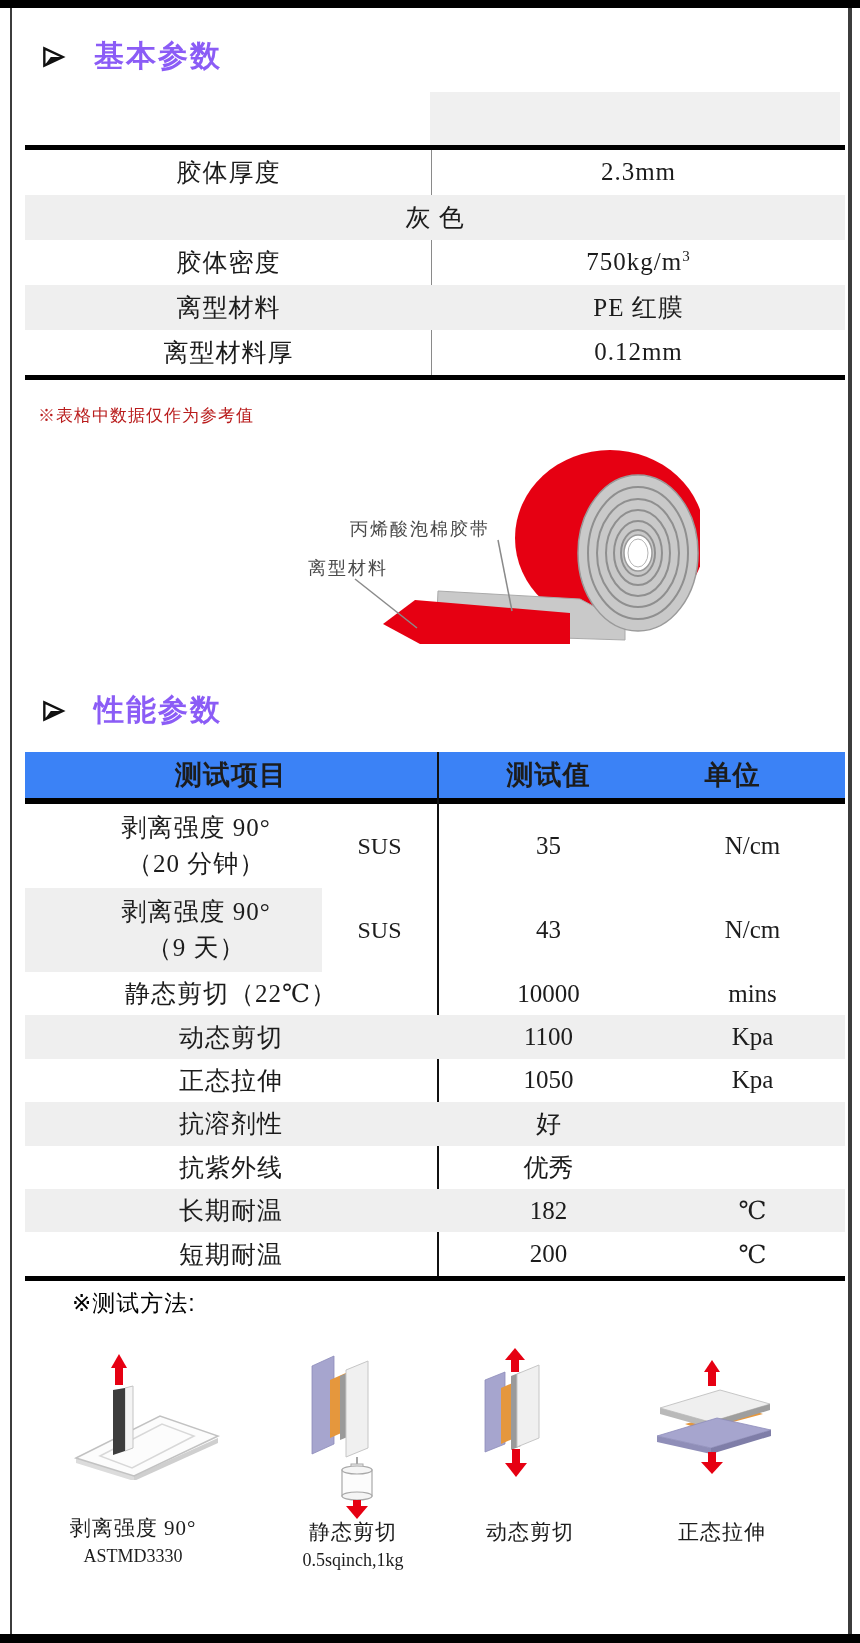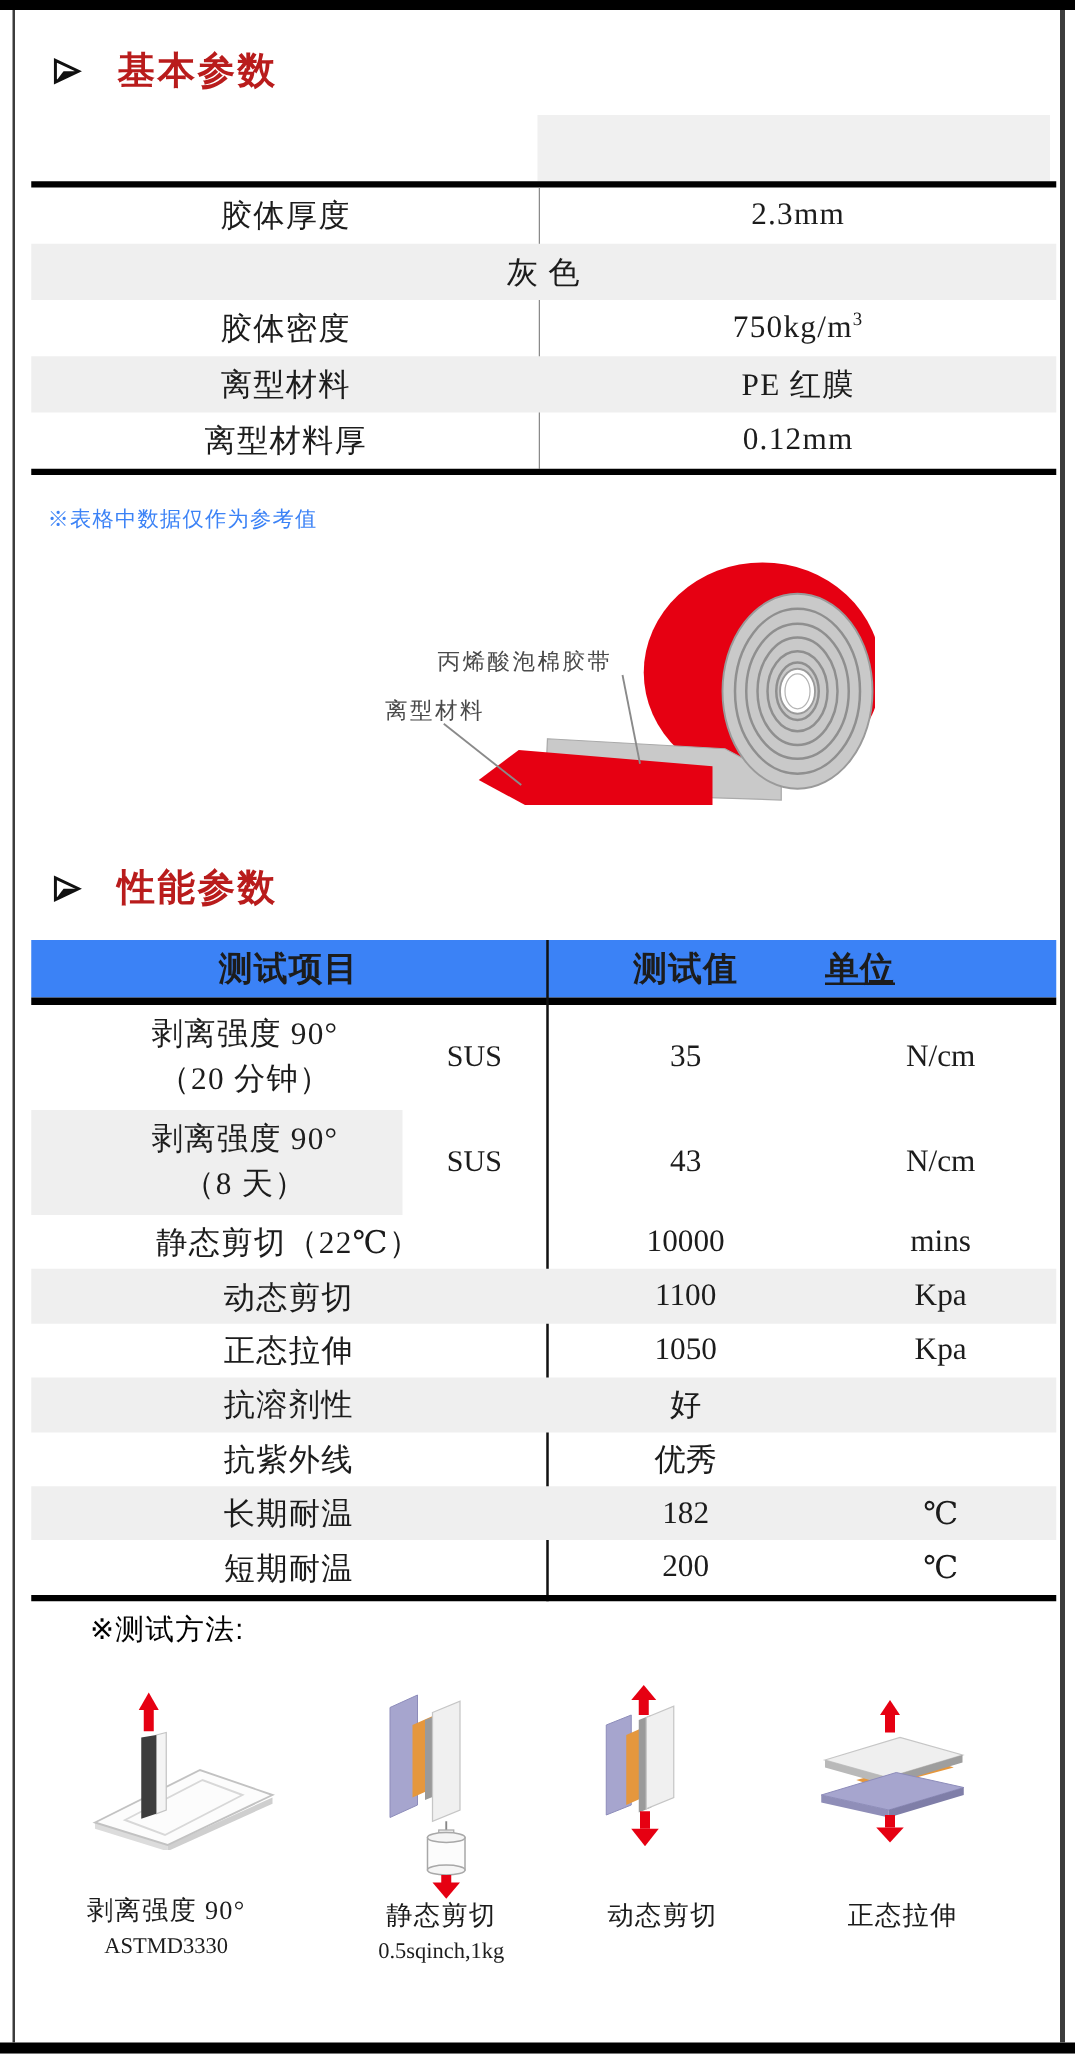--- a/index.html
+++ b/index.html
@@ -15,47 +15,47 @@
   .frame-top{position:absolute;left:0;top:0;width:860px;height:8px;background:#000;}
   .frame-bottom{position:absolute;left:0;top:1634px;width:860px;height:9px;background:#000;}
   .frame-left{position:absolute;left:10px;top:8px;width:2px;height:1626px;background:#3c3c3c;}
   .frame-right{position:absolute;left:848px;top:8px;width:4px;height:1626px;background:#3c3c3c;}
 
   
   .sec-header{position:absolute;display:flex;align-items:center;}
   .sec-header .bullet{width:26px;height:26px;margin-right:28px;}
   .sec-title{
     font-family:"Liberation Sans","DejaVu Sans",sans-serif;
-    font-size:30px;font-weight:700;letter-spacing:2px;color:#b91c1c;
+    font-size:30px;font-weight:700;letter-spacing:2px;color:#8b5cf6;
   }
 
   
   .hline{position:absolute;background:#000;}
 
   
   .t1-topcell{position:absolute;left:430px;top:92px;width:410px;height:53px;background:#f0f0f0;}
   .t1-body{position:absolute;left:25px;top:150px;width:820px;}
   .t1-row{display:flex;height:45px;align-items:center;font-size:25px;}
   .t1-row.gray{background:#efefef;}
   .t1-label{width:407px;text-align:center;letter-spacing:1px;}
   .t1-value{flex:1;text-align:center;letter-spacing:1px;}
   .t1-value sup{font-size:15px;}
   .t1-divider{position:absolute;left:431px;top:150px;width:1px;height:225px;background:#8a8a8a;}
 
-  .note1{position:absolute;left:38px;top:404px;font-size:17px;letter-spacing:1px;color:#3b82f6;}
+  .note1{position:absolute;left:38px;top:404px;font-size:17px;letter-spacing:1px;color:#b91c1c;}
 
   
   .tape-svg{position:absolute;left:280px;top:443px;}
 
   
   .t2-header{position:absolute;left:25px;top:752px;width:820px;height:46px;background:#3b82f6;
     display:flex;align-items:center;font-weight:700;font-size:27px;letter-spacing:1px;}
   .t2-h-item{width:412px;text-align:center;}
   .t2-h-value{width:223px;text-align:center;}
-  .t2-h-unit{flex:1;text-decoration:underline;}
+  .t2-h-unit{flex:1;text-align:center;}
   .t2-body{position:absolute;left:25px;top:804px;width:820px;font-size:25px;}
   .t2-row-tall{display:flex;height:84px;align-items:stretch;}
   .t2-labelcell{width:297px;display:flex;flex-direction:column;justify-content:center;
     text-align:center;padding-left:45px;box-sizing:border-box;line-height:36px;letter-spacing:1px;}
   .t2-labelcell.gray{background:#efefef;}
   .t2-suscell{width:115px;display:flex;align-items:center;justify-content:center;font-size:24px;}
   .t2-valcell{width:223px;display:flex;align-items:center;justify-content:center;}
   .t2-unitcell{flex:1;display:flex;align-items:center;justify-content:center;}
   .t2-row{display:flex;height:43.4px;align-items:center;}
   .t2-row.gray{background:#efefef;}
@@ -164,21 +164,21 @@
         <span>剥离强度 90°</span>
         <span>（20 分钟）</span>
       </div>
       <div class="t2-suscell">SUS</div>
       <div class="t2-valcell">35</div>
       <div class="t2-unitcell">N/cm</div>
     </div>
     <div class="t2-row-tall">
       <div class="t2-labelcell gray">
         <span>剥离强度 90°</span>
-        <span>（8 天）</span>
+        <span>（9 天）</span>
       </div>
       <div class="t2-suscell">SUS</div>
       <div class="t2-valcell">43</div>
       <div class="t2-unitcell">N/cm</div>
     </div>
 
     <div class="t2-row">
       <div class="lbl">静态剪切（22℃）</div>
       <div class="val">10000</div>
       <div class="unit">mins</div>

